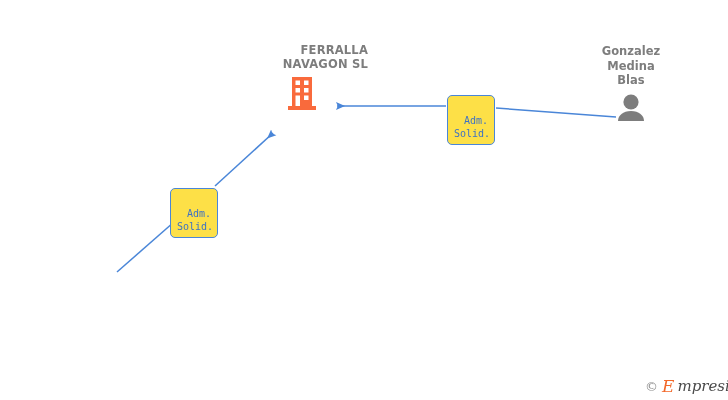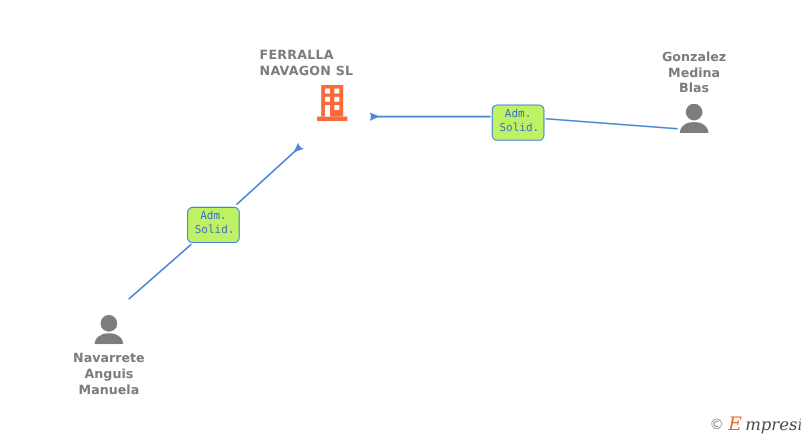--- a/index.html
+++ b/index.html
@@ -23,21 +23,21 @@
     height: 400px;
     pointer-events: none;
   }
 
   
   .company-node {
     position: absolute;
     left: 236px;
     top: 44px;
     width: 132px;
-    text-align: left;
+    text-align: right;
   }
   .company-title {
     font-size: 11.5px;
     font-weight: bold;
     color: #7d7d7d;
     line-height: 13.5px;
     letter-spacing: 0.2px;
     white-space: pre-line;
   }
   .building-icon {
@@ -61,29 +61,29 @@
     line-height: 14.5px;
     white-space: pre-line;
   }
   .person-icon { display: block; margin: 0 auto; }
   .person-node.right .person-icon { margin-top: 6px; }
   .person-node.left  .person-name { margin-top: 5px; }
 
   
   .edge-label {
     position: absolute;
-    background: #bef264;
+    background: #fde047;
     border: 1.4px solid #4a86d8;
     border-radius: 5px;
     color: #3f72c4;
     font-family: "DejaVu Sans Mono", monospace;
     font-size: 10px;
     line-height: 13px;
-    padding: 1px 6px 4px 6px;
-    text-align: center;
+    padding: 18px 6px 4px 6px;
+    text-align: right;
     white-space: pre-line;
     box-sizing: border-box;
   }
   .edge-label.lbl-right { left: 447px; top: 95px; width: 48px; }
   .edge-label.lbl-left  { left: 170px; top: 188px; width: 48px; }
 
   
   .watermark {
     position: absolute;
     left: 645px;
@@ -152,29 +152,20 @@
   <div class="person-node right">
     <div class="person-name">Gonzalez
 Medina
 Blas</div>
     <svg class="person-icon" width="30" height="27" viewBox="0 0 30 27">
       <circle cx="15" cy="8" r="7.6" fill="#7d7d7d"></circle>
       <path d="M15,17 C23,17 28,21.5 28,27 L2,27 C2,21.5 7,17 15,17 Z" fill="#7d7d7d"></path>
     </svg>
   </div>
 
-  <div class="person-node left">
-    <svg class="person-icon" width="30" height="27" viewBox="0 0 30 27">
-      <circle cx="15" cy="8" r="7.6" fill="#7d7d7d"></circle>
-      <path d="M15,17 C23,17 28,21.5 28,27 L2,27 C2,21.5 7,17 15,17 Z" fill="#7d7d7d"></path>
-    </svg>
-    <div class="person-name">Navarrete
-Anguis
-Manuela</div>
-  </div>
 
   <div class="edge-label lbl-right">Adm.
 Solid.</div>
 
   <div class="edge-label lbl-left">Adm.
 Solid.</div>
 
   <div class="watermark">
     <span class="wm-c">©</span>
     <span class="wm-e">E</span>

